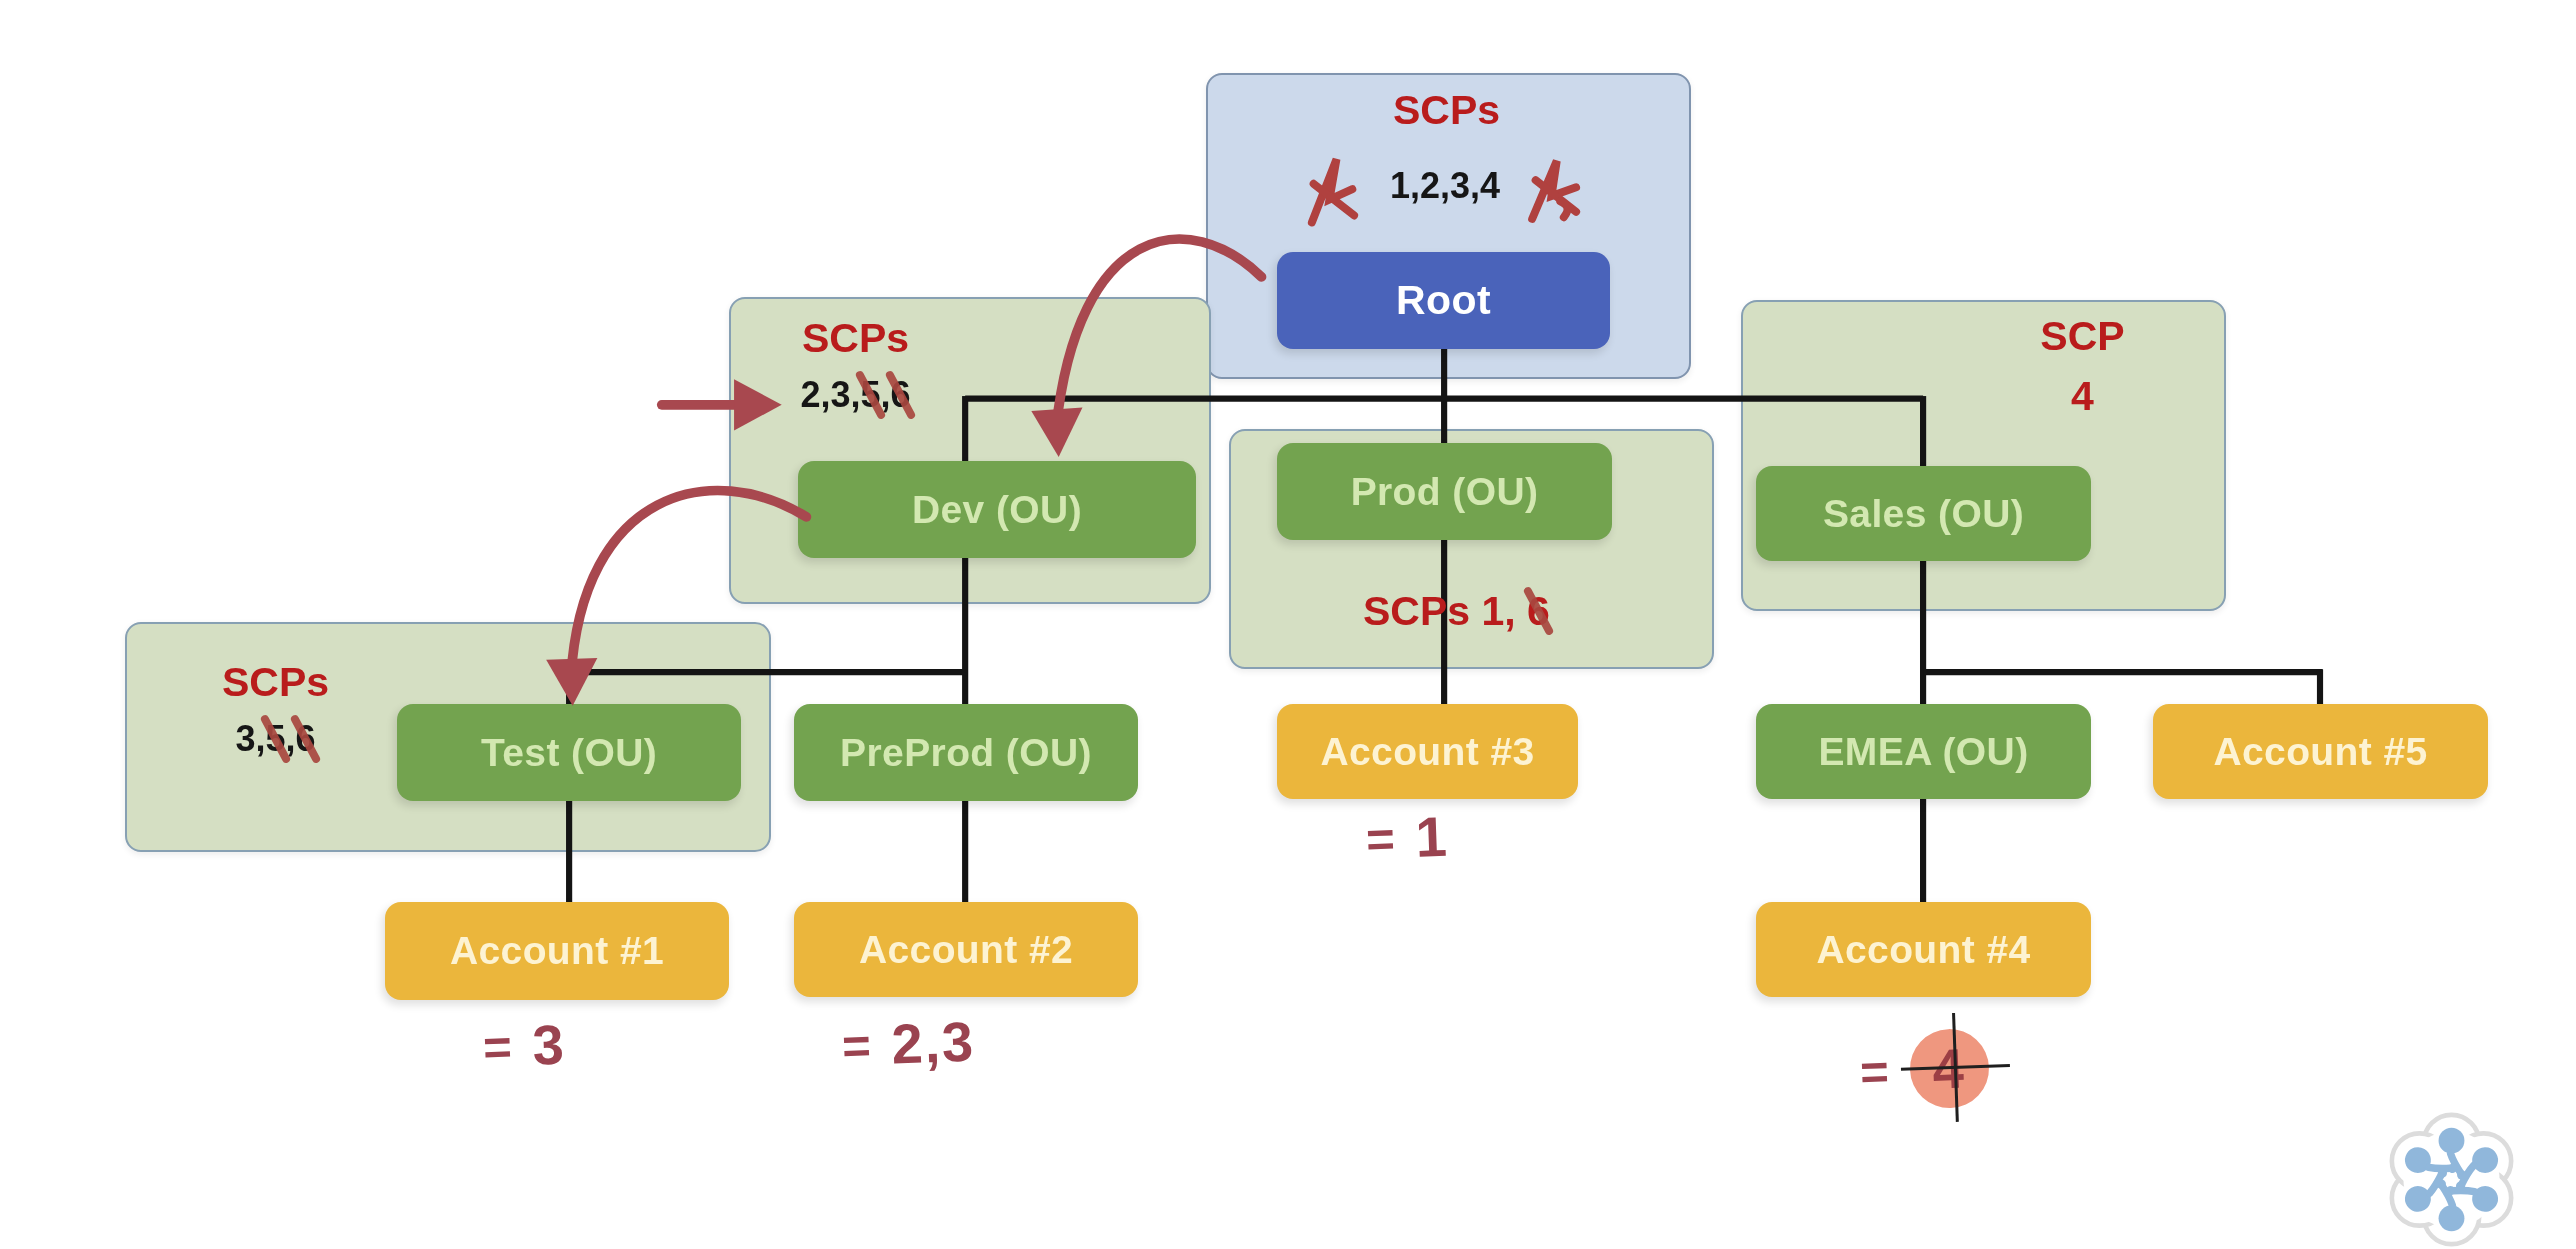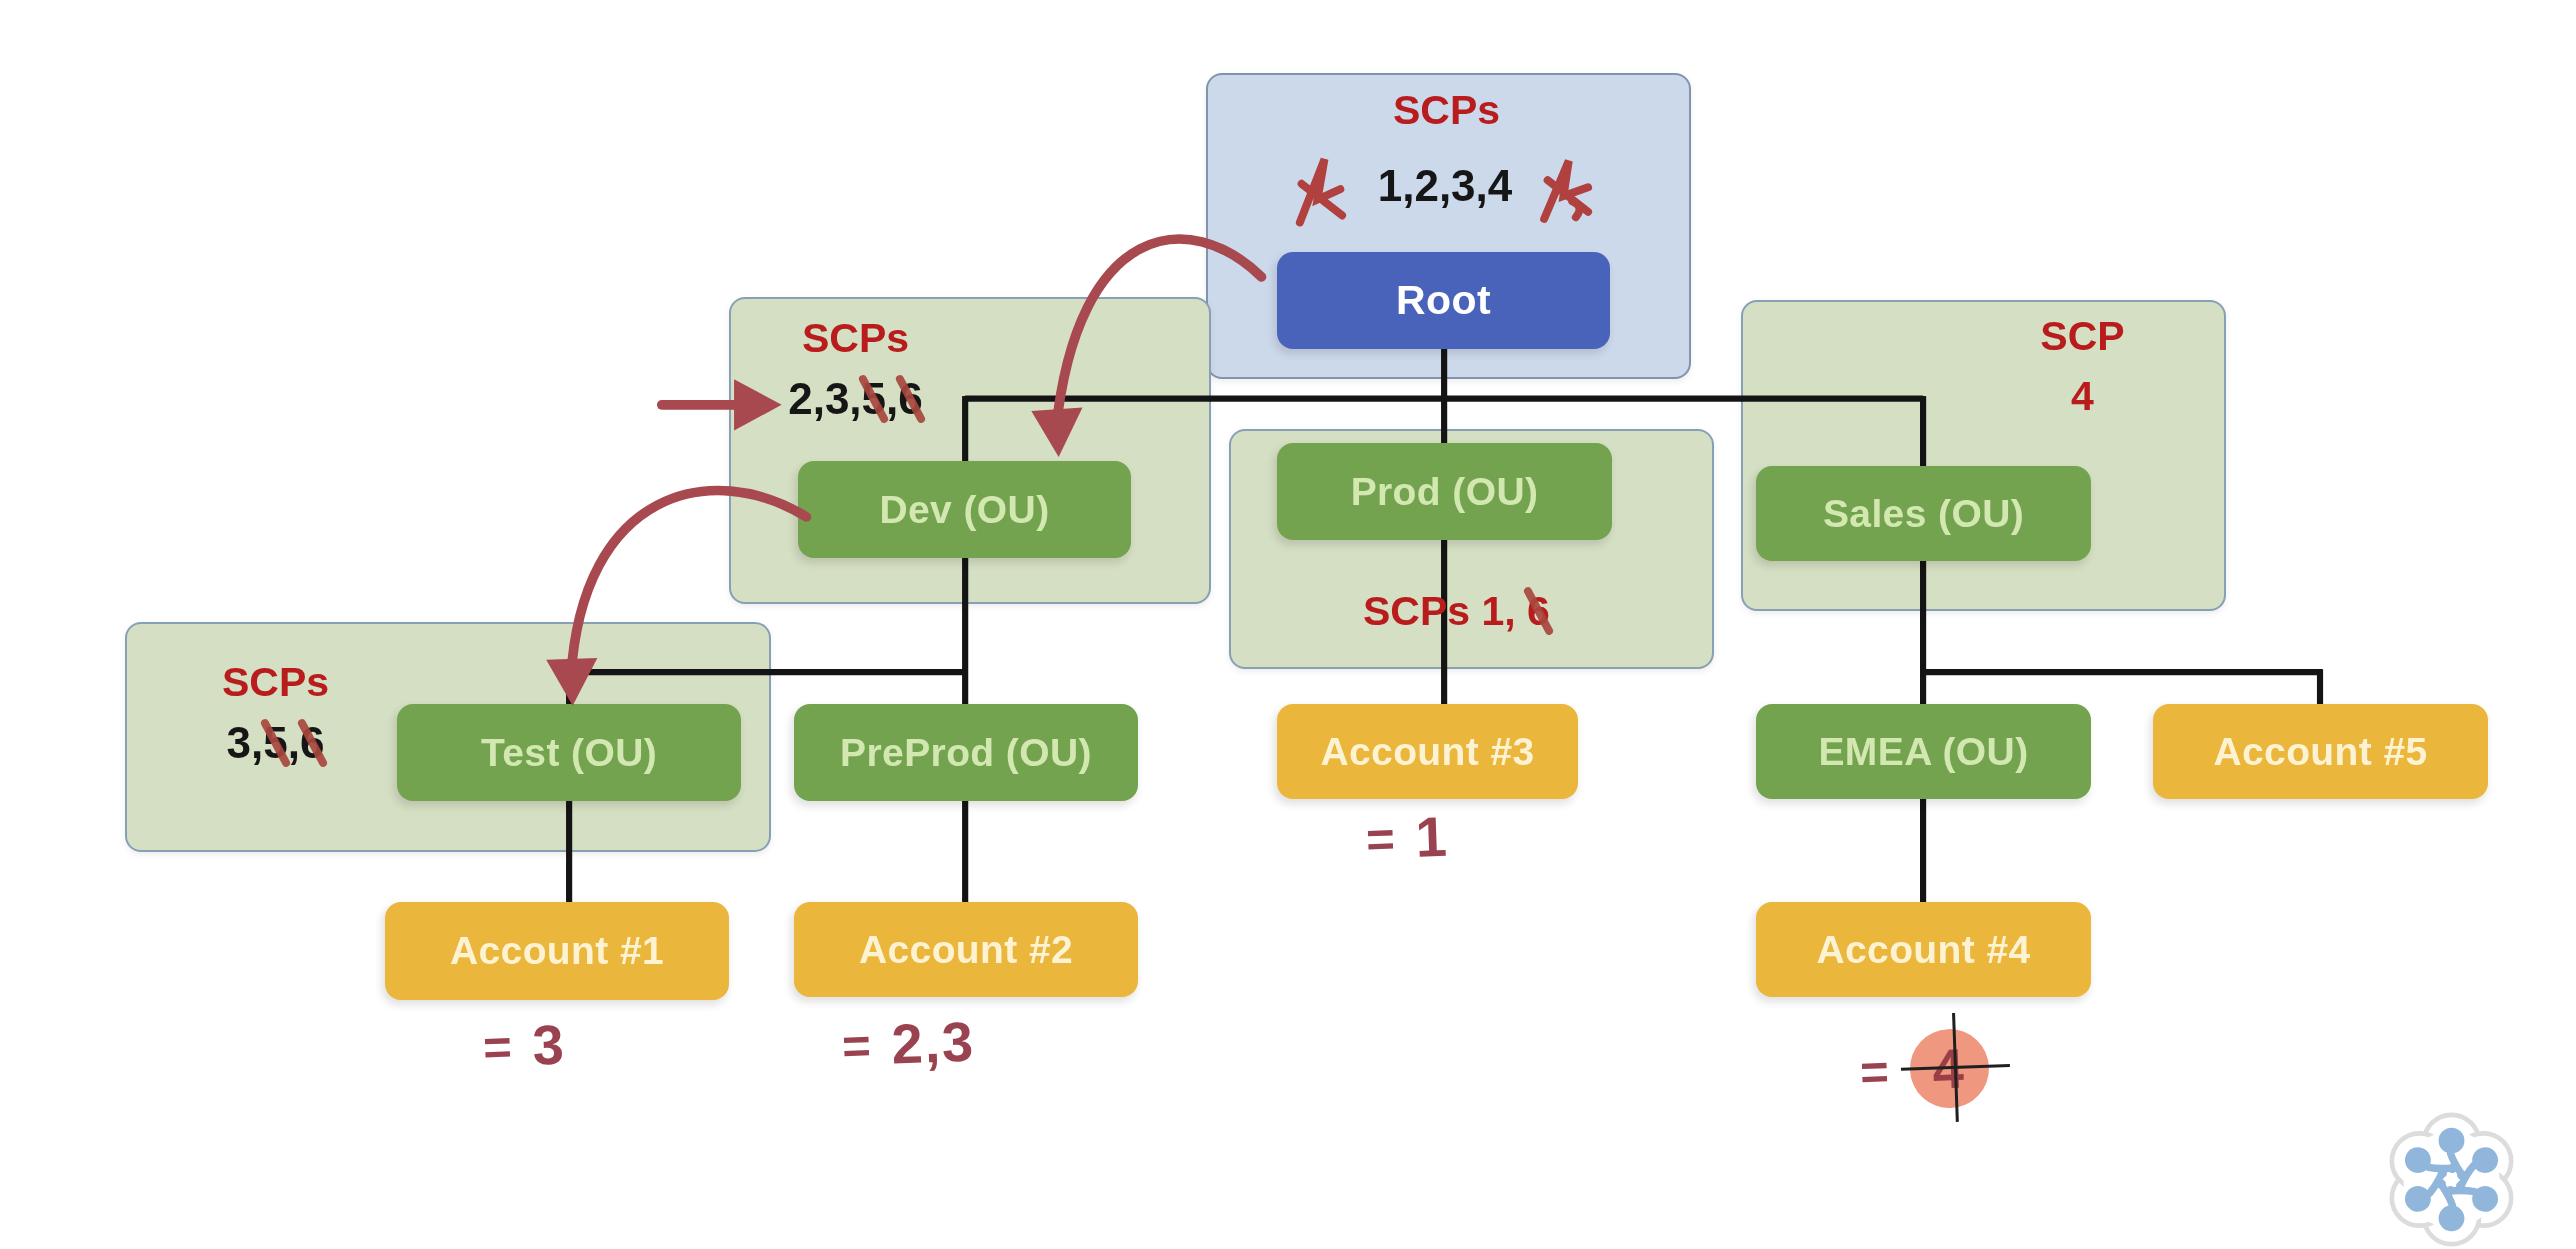--- a/index.html
+++ b/index.html
@@ -26,21 +26,21 @@
   .node.ou{background:#73a34f;color:#d3e8b1;}
   .node.account{background:#ebb63c;color:#fdf3d2;}
   
   .grp-text{
     position:absolute;z-index:3;color:#b91c1c;font-weight:700;font-size:41px;
     text-align:center;line-height:1.1;white-space:pre;
   }
   .grp-text.right{text-align:left;}
   .values-row{
     position:absolute;z-index:3;display:flex;align-items:center;justify-content:center;gap:17.6px;
-    font-weight:700;font-size:44px;color:#161616;white-space:pre;
+    font-weight:700;font-size:36px;color:#161616;white-space:pre;
   }
   .struck{position:relative;display:inline-block;}
   .struck::after{
     content:"";position:absolute;left:50%;top:50%;width:53px;height:8px;
     margin-left:-26.5px;margin-top:-4.4px;background:#a8463f;border-radius:4.4px;
     transform:rotate(62deg);opacity:.92;
   }
   .scribble{flex:0 0 auto;transform:translateY(5.3px);}
   
   .hw{
@@ -119,21 +119,21 @@
   <div class="grp-text" style="left:1950px;top:374px;width:265px">4</div>
 
   <div class="grp-text right" style="left:1363px;top:589px;width:335px"><span>SCPs 1, </span><span class="struck">6</span></div>
 
   <div class="grp-text" style="left:143px;top:660px;width:265px">SCPs</div>
   <div class="values-row" style="left:143px;top:718px;width:265px;gap:0">
     <span>3,</span><span class="struck">5</span><span>,</span><span class="struck">6</span>
   </div>
 
   <div class="node root" style="left:1277px;top:252px;width:333px;height:97px">Root</div>
-  <div class="node ou" style="left:798px;top:461px;width:333px;height:97px">Dev (OU)</div>
+  <div class="node ou" style="left:798px;top:461px;width:398px;height:97px">Dev (OU)</div>
   <div class="node ou" style="left:1277px;top:443px;width:335px;height:97px">Prod (OU)</div>
   <div class="node ou" style="left:1756px;top:466px;width:335px;height:95px">Sales (OU)</div>
   <div class="node ou" style="left:397px;top:704px;width:344px;height:97px">Test (OU)</div>
   <div class="node ou" style="left:794px;top:704px;width:344px;height:97px">PreProd (OU)</div>
   <div class="node ou" style="left:1756px;top:704px;width:335px;height:95px">EMEA (OU)</div>
   <div class="node account" style="left:1277px;top:704px;width:301px;height:95px">Account #3</div>
   <div class="node account" style="left:2153px;top:704px;width:335px;height:95px">Account #5</div>
   <div class="node account" style="left:385px;top:902px;width:344px;height:98px">Account #1</div>
   <div class="node account" style="left:794px;top:902px;width:344px;height:95px">Account #2</div>
   <div class="node account" style="left:1756px;top:902px;width:335px;height:95px">Account #4</div>

